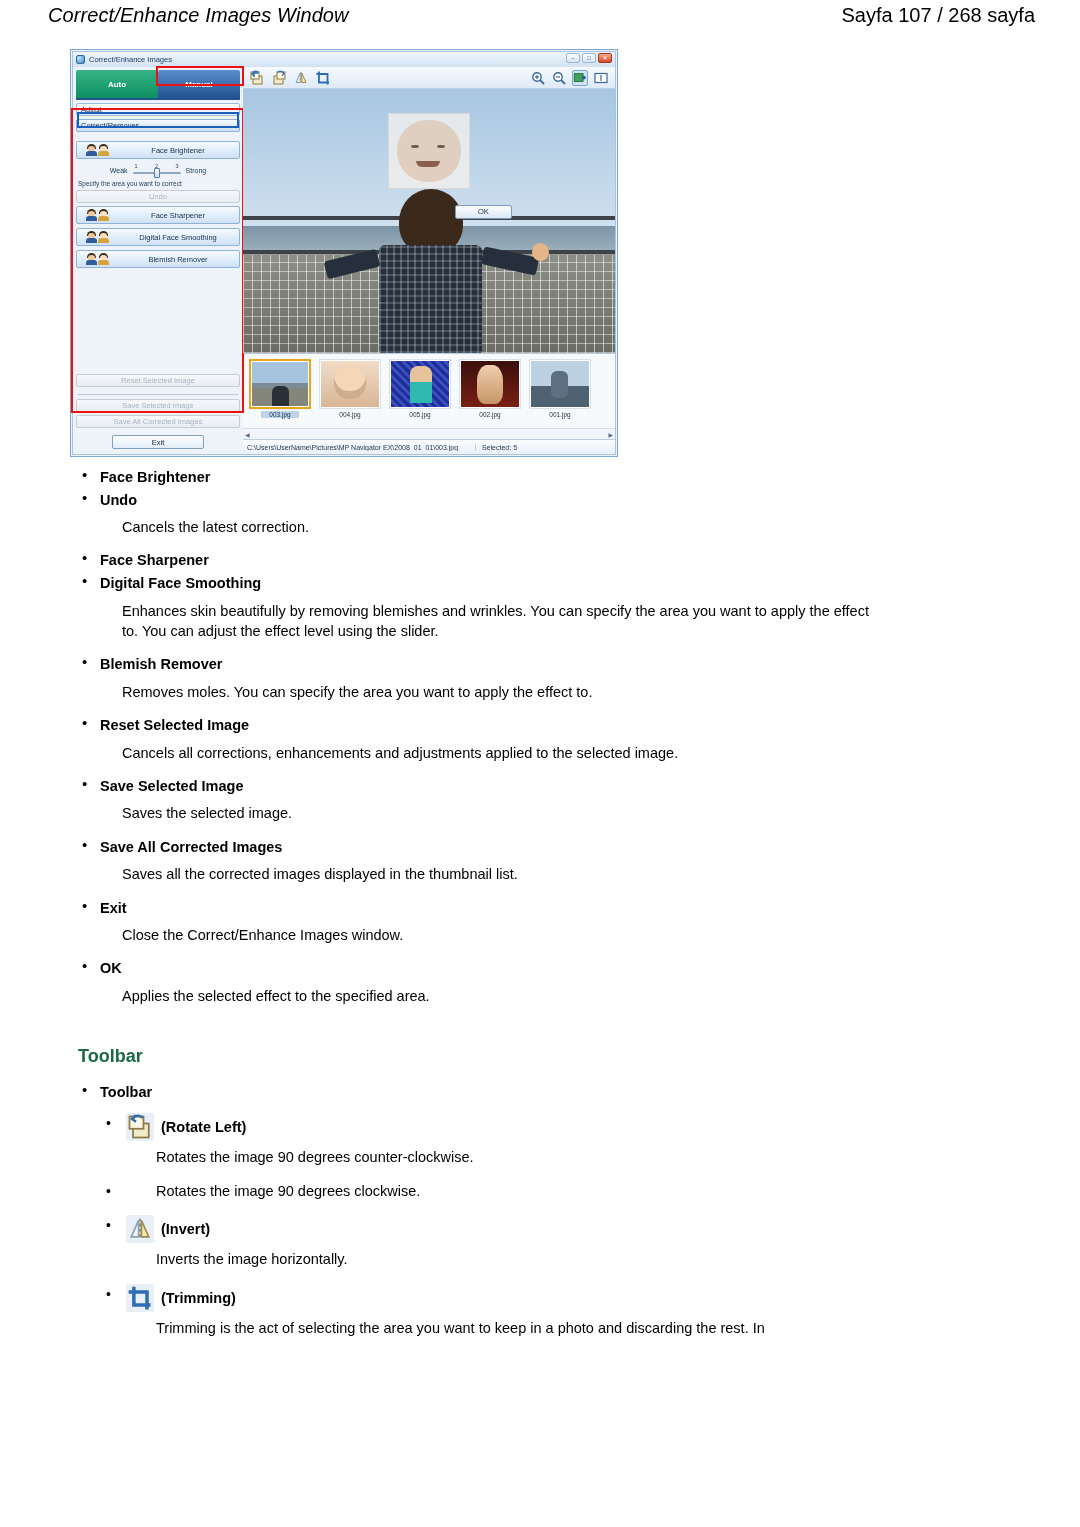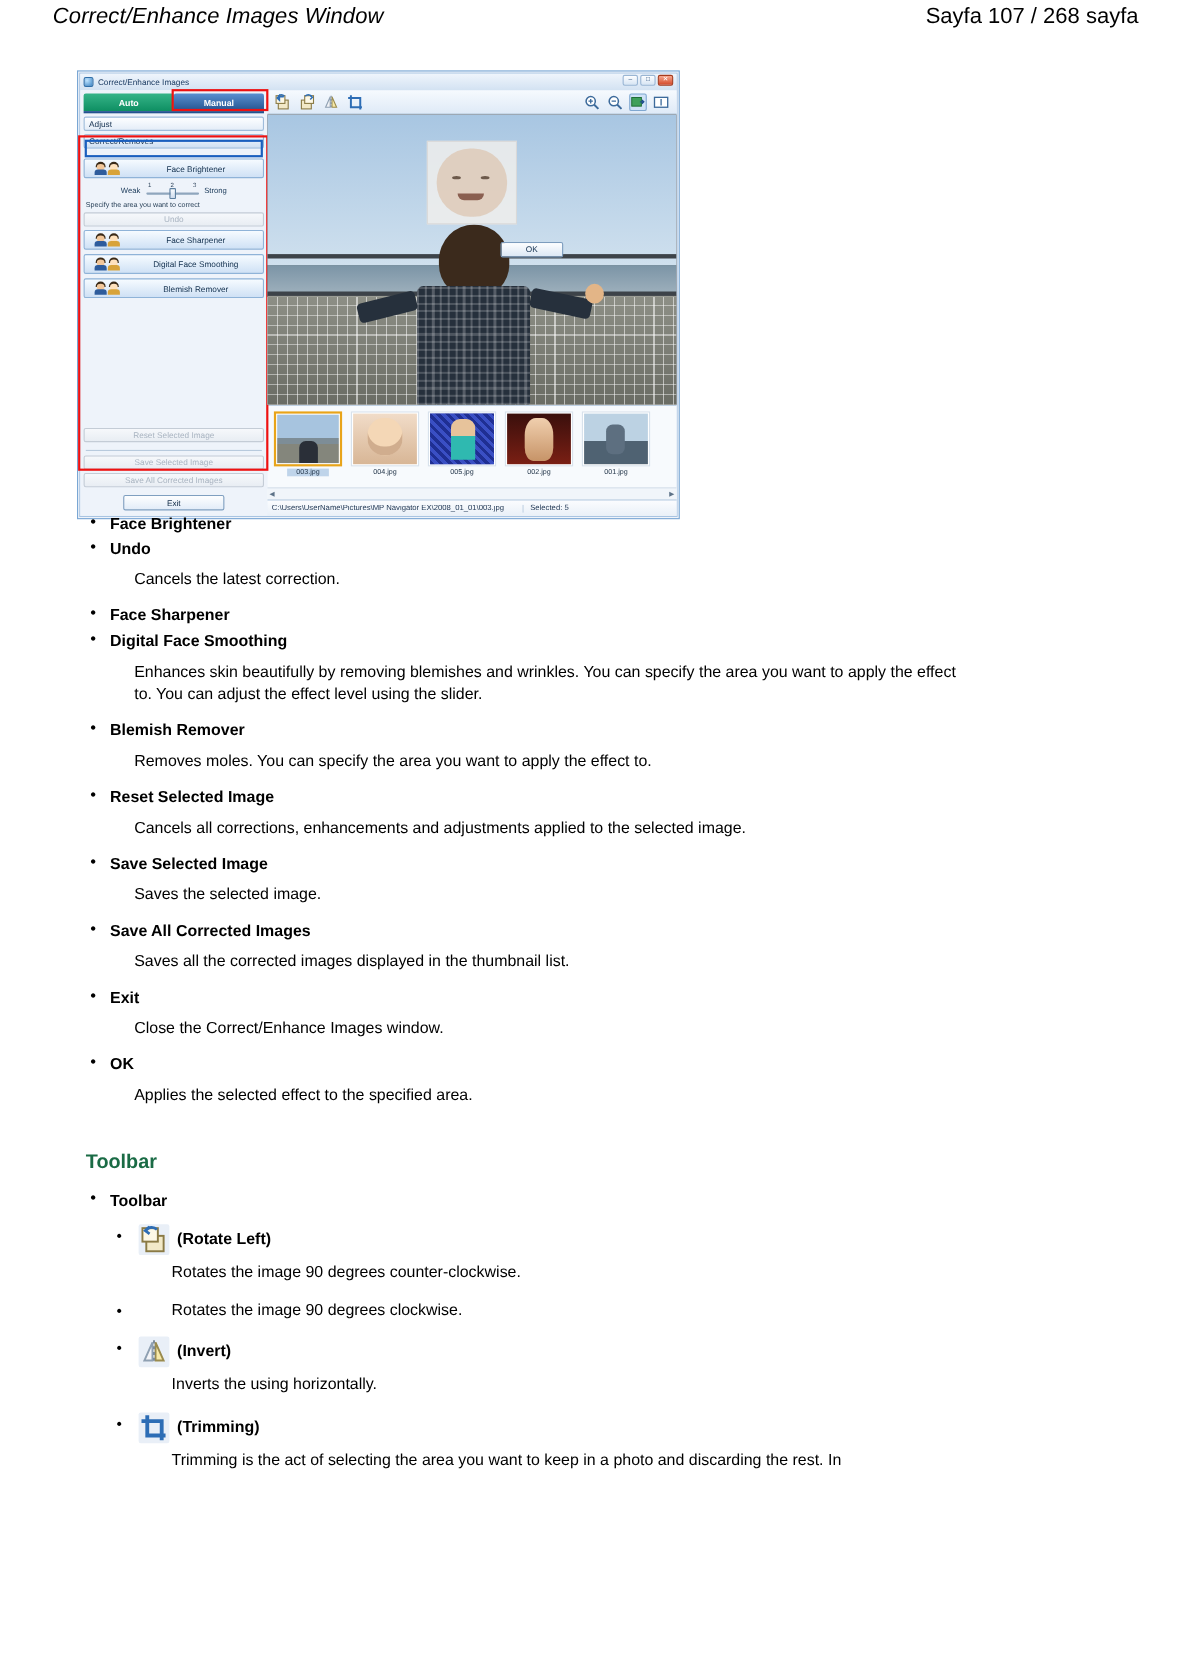--- a/index.html
+++ b/index.html
@@ -17,21 +17,21 @@
   .page-header {
     position:absolute; left:0; top:0; width:1080px; height:34px;
     display:flex; align-items:flex-start; justify-content:space-between;
     padding:4px 45px 0 48px;
   }
   .page-header .ttl { font-size:20px; font-weight:400; letter-spacing:0.1px;font-style:italic; }
   .page-header .pg  { font-size:20px; font-weight:400; }
 
   
   .appshot {
-    position:absolute; left:70px; top:64px; width:548px; height:408px;
+    position:absolute; left:70px; top:49px; width:548px; height:408px;
     border:1px solid #7aa7d4;
     background:#eef3fa;
     font-family:"Liberation Sans", sans-serif;
   }
   .appwin {
     position:absolute; inset:1px;
     background:linear-gradient(#f2f7fd,#dce8f6);
     border:1px solid #a8c4e2;
     display:flex; flex-direction:column;
   }
@@ -59,21 +59,21 @@
   .appbody { flex:1 1 auto; display:flex; min-height:0; }
 
   
   .lpanel {
     width:170px; flex:0 0 170px;
     background:#eef3fa;
     display:flex; flex-direction:column;
     position:relative;
     padding:2px 3px 0 3px;
   }
-  .tabs { display:flex; gap:0; height:16px; margin:1px 0 0 0; position:relative; }
+  .tabs { display:flex; gap:0; height:28px; margin:1px 0 0 0; position:relative; }
   .tab {
     flex:1 1 50%; display:flex; align-items:center; justify-content:center;
     font-size:8px; font-weight:bold; color:#ffffff;
     border-radius:2px 2px 0 0;
   }
   .tab.auto   { background:linear-gradient(#36b488,#0e8f62); }
   .tab.manual { background:linear-gradient(#5a8fd0,#23538f);text-align:right; }
   .tab-underline { height:2px; background:#23538f; margin-bottom:3px; }
 
   .selbox { position:absolute; border:2px solid #ee1111; pointer-events:none; }
@@ -595,21 +595,21 @@
           <div class="icon-term">
             <span class="icon-chip">
               <svg width="28" height="28" viewBox="0 0 16 16">
                 <polygon points="7.2,3 3,12.5 7.2,12.5" fill="#f3f4f7" stroke="#8fa0b2"></polygon>
                 <polygon points="8.8,3 13,12.5 8.8,12.5" fill="#f7e9a8" stroke="#9a8b4e"></polygon>
                 <line x1="8" y1="2" x2="8" y2="14" stroke="#7c8a98" stroke-dasharray="1.6 1.4"></line>
               </svg>
             </span>
             <span class="tl">(Invert)</span>
           </div>
-          <div class="desc2">Inverts the using horizontally.</div>
+          <div class="desc2">Inverts the image horizontally.</div>
         </li>
 
         <li>
           <div class="icon-term">
             <span class="icon-chip">
               <svg width="28" height="28" viewBox="0 0 16 16">
                 <path d="M4.5 1.5 V12 H14" fill="none" stroke="#2d6db5" stroke-width="2"></path>
                 <path d="M1.5 4.5 H12 V14.5" fill="none" stroke="#2d6db5" stroke-width="2"></path>
               </svg>
             </span>

